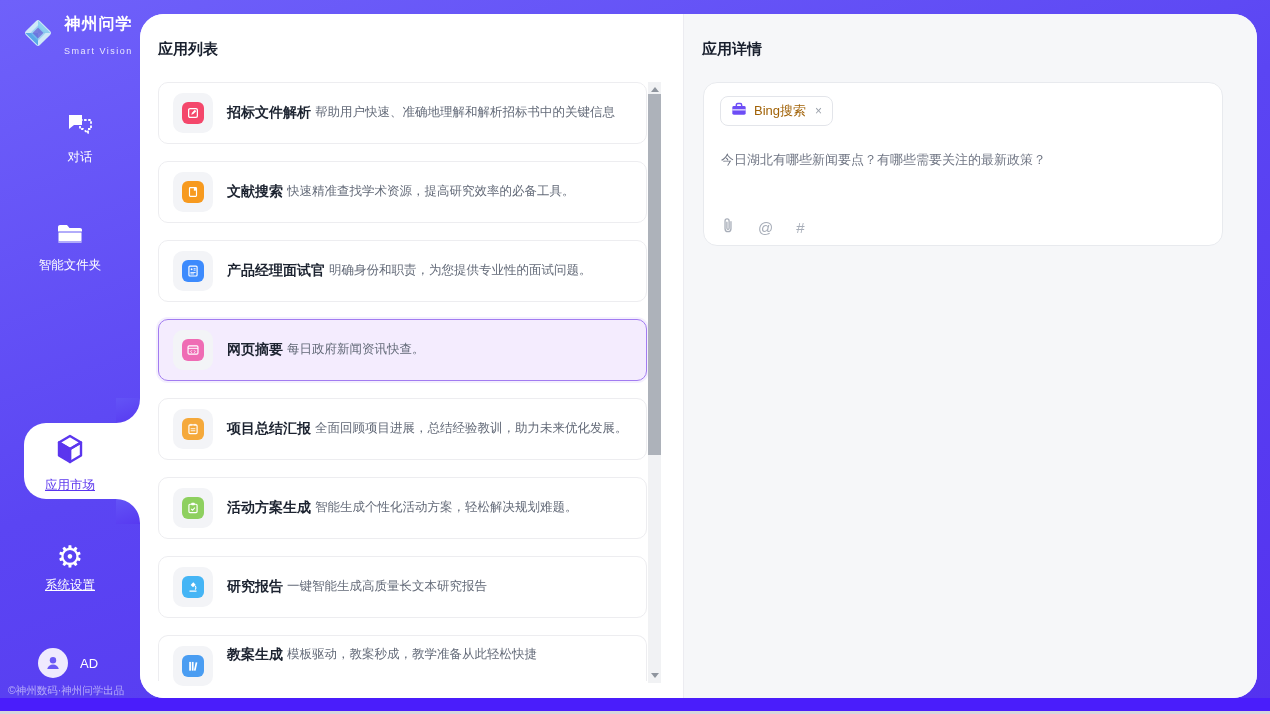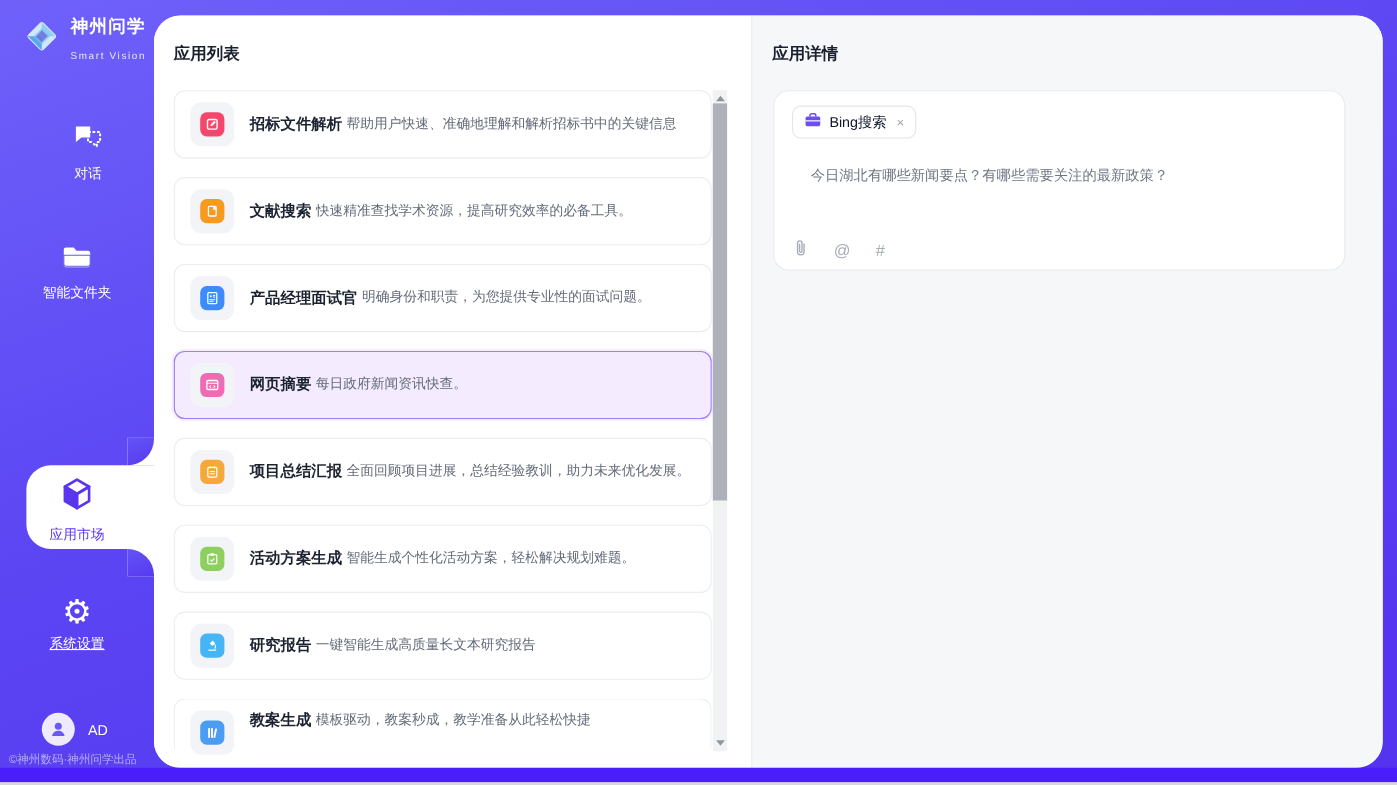--- a/index.html
+++ b/index.html
@@ -26,21 +26,21 @@
 
   
   .active-bubble { position:absolute; left:24px; top:423px; width:116px; height:76px;
     background:#fff; border-radius:22px 0 0 22px; }
   .notch { position:absolute; left:116px; width:24px; height:25px; background:#fff; }
   .notch.top { top:398px; } .notch.bottom { top:499px; }
   .notch .curve { position:absolute; inset:0; background:linear-gradient(160deg,#6354f6,#5739f1); }
   .notch.top .curve { border-bottom-right-radius:24px; }
   .notch.bottom .curve { border-top-right-radius:24px; }
   .nav-item.active { top:432px; width:140px; }
-  .nav-item.active .nav-label { color:#5b36ee; }
+  .nav-item.active .nav-label { color:#5b36ee; text-decoration:underline; }
 
   .user-row { position:absolute; left:38px; top:648px; display:flex; align-items:center; gap:12px; cursor:pointer; }
   .avatar { width:30px; height:30px; border-radius:50%; background:#efeafe; display:flex; align-items:center; justify-content:center; }
   .user-initials { font-size:13px; color:#fff; }
   .copyright { position:absolute; left:8px; top:684px; width:130px; font-size:10.5px; color:rgba(255,255,255,.55); white-space:nowrap; }
 
   
   .content { position:absolute; left:140px; top:14px; width:1117px; height:684px;
     background:#fff; border-radius:24px; overflow:hidden; }
   .list-panel { position:absolute; left:0; top:0; width:543px; height:684px; background:#fff; }
@@ -65,23 +65,23 @@
   .sb-arrow { position:absolute; left:3px; width:0; height:0; border-left:4px solid transparent; border-right:4px solid transparent; }
   .sb-arrow.up { top:5px; border-bottom:5px solid #8f959e; }
   .sb-arrow.down { bottom:5px; border-top:5px solid #8f959e; }
   .sb-thumb { position:absolute; left:0; top:12px; width:13px; height:361px; background:#adb2ba; }
 
   
   .detail-card { position:absolute; left:19px; top:68px; width:520px; height:164px;
     background:#fff; border:1px solid #e8eaee; border-radius:14px; }
   .tool-chip { position:absolute; left:16px; top:13px; height:30px; display:inline-flex; align-items:center;
     gap:7px; padding:0 10px; border:1px solid #e3e5ea; border-radius:8px; background:#fff; cursor:default; }
-  .tool-chip-label { font-size:13px; color:#0f172a; }
+  .tool-chip-label { font-size:13px; color:#a16207; }
   .chip-close { font-size:12px; color:#9aa0aa; cursor:pointer; padding-left:2px; }
-  .detail-message { position:absolute; left:17px; top:68px; width:480px; font-size:13px; color:#707684;margin-left:16px; }
+  .detail-message { position:absolute; left:17px; top:68px; width:480px; font-size:13px; color:#707684; }
   .input-icons { position:absolute; left:17px; top:134px; display:flex; align-items:center; gap:23px; color:#a7adb8; }
   .input-icons .glyph { font-size:15px; cursor:pointer; }
   .run-row { position:absolute; left:0; top:250px; width:540px; display:flex; justify-content:flex-end; }
   .run-btn { border:none; background:#eadffc; color:#7b46f6; font-size:13px; padding:8px 16px;
     border-radius:8px; cursor:pointer; font-family:inherit; }
 </style>
 </head>
 <body>
 
 <div class="sidebar">

